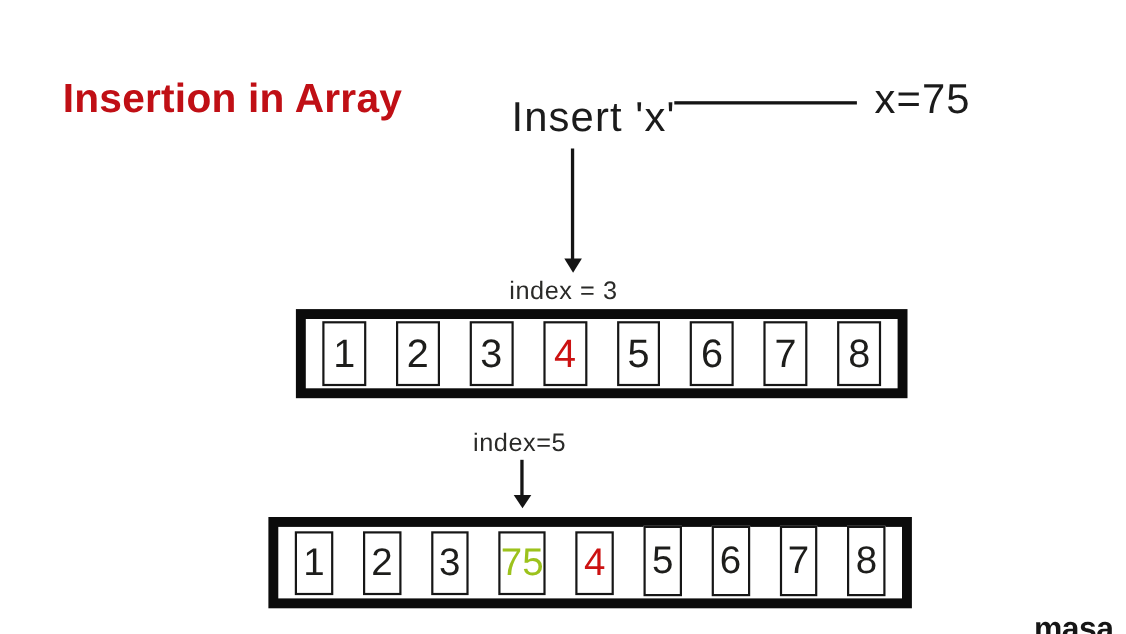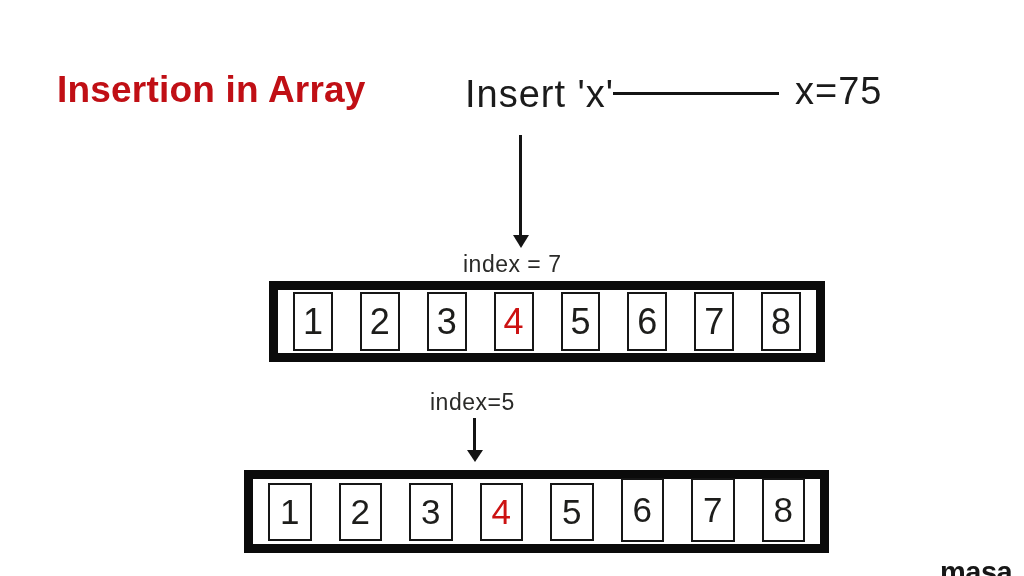--- a/index.html
+++ b/index.html
@@ -19,21 +19,21 @@
     left: 21px;
     top: 33px;
     font-size: 37px;
     font-weight: 800;
     letter-spacing: 0.2px;
   }
 
   .insert-label {
     position: absolute;
     left: 429px;
-    top: 37px;
+    top: 50px;
     font-size: 38px;
     font-weight: 300;
     color: #1b1b1b;
     letter-spacing: 1px;
   }
   .connector-line {
     position: absolute;
     left: 577px;
     top: 56px;
     width: 166px;
@@ -143,21 +143,21 @@
 
 <div class="page-title" style="color: rgb(192, 15, 21);">Insertion in Array</div>
 
 <div class="insert-label">Insert 'x'</div>
 <div class="connector-line"></div>
 <div class="value-label">x=75</div>
 
 <div id="arrow1-shaft" class="arrow-shaft"></div>
 <div id="arrow1-head" class="arrow-head"></div>
 
-<div id="index-label-before" class="index-label">index = 7</div>
+<div id="index-label-before" class="index-label">index = 3</div>
 
 <div id="array-before" class="array-frame">
   <div class="cell" style="color: rgb(29, 29, 27);">1</div>
   <div class="cell" style="color: rgb(29, 29, 27);">2</div>
   <div class="cell" style="color: rgb(29, 29, 27);">3</div>
   <div class="cell" style="color: rgb(204, 18, 18);">4</div>
   <div class="cell" style="color: rgb(29, 29, 27);">5</div>
   <div class="cell" style="color: rgb(29, 29, 27);">6</div>
   <div class="cell" style="color: rgb(29, 29, 27);">7</div>
   <div class="cell" style="color: rgb(29, 29, 27);">8</div>
@@ -165,20 +165,21 @@
 
 <div id="index-label-after" class="index-label">index=5</div>
 
 <div id="arrow2-shaft" class="arrow-shaft"></div>
 <div id="arrow2-head" class="arrow-head"></div>
 
 <div id="array-after" class="array-frame">
   <div class="cell" style="color: rgb(29, 29, 27);">1</div>
   <div class="cell" style="color: rgb(29, 29, 27);">2</div>
   <div class="cell" style="color: rgb(29, 29, 27);">3</div>
+  <div class="cell" style="color: rgb(156, 194, 28);">75</div>
   <div class="cell" style="color: rgb(204, 18, 18);">4</div>
   <div class="cell" style="color: rgb(29, 29, 27);">5</div>
   <div class="cell" style="color: rgb(29, 29, 27);">6</div>
   <div class="cell" style="color: rgb(29, 29, 27);">7</div>
   <div class="cell" style="color: rgb(29, 29, 27);">8</div>
 </div>
 
 <div class="logo">
   <span>masa</span><span class="logo-i">ı</span><span class="logo-reg">®</span>
 </div>

